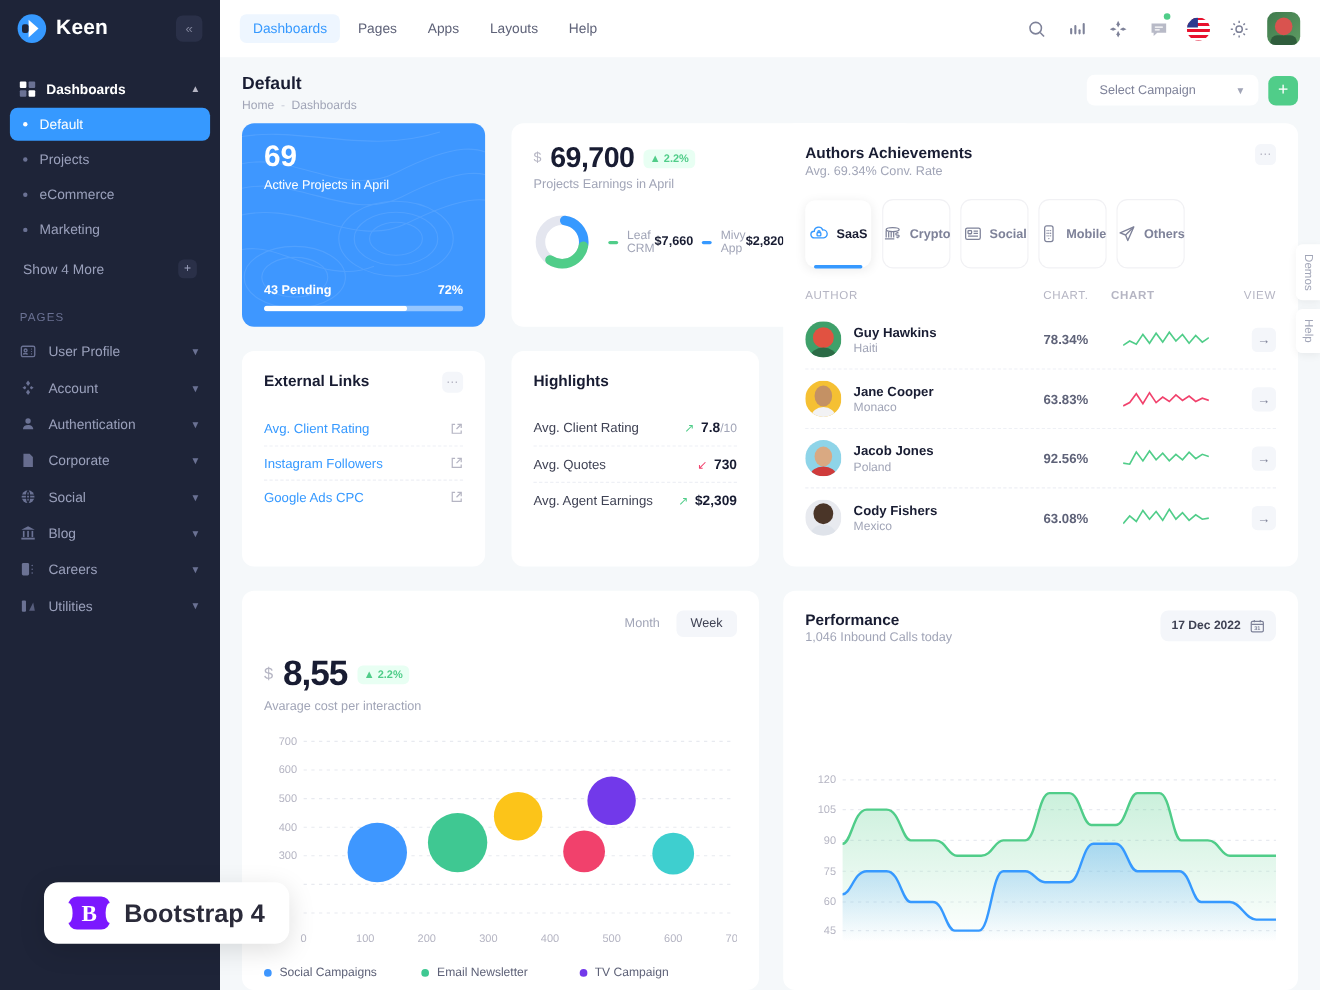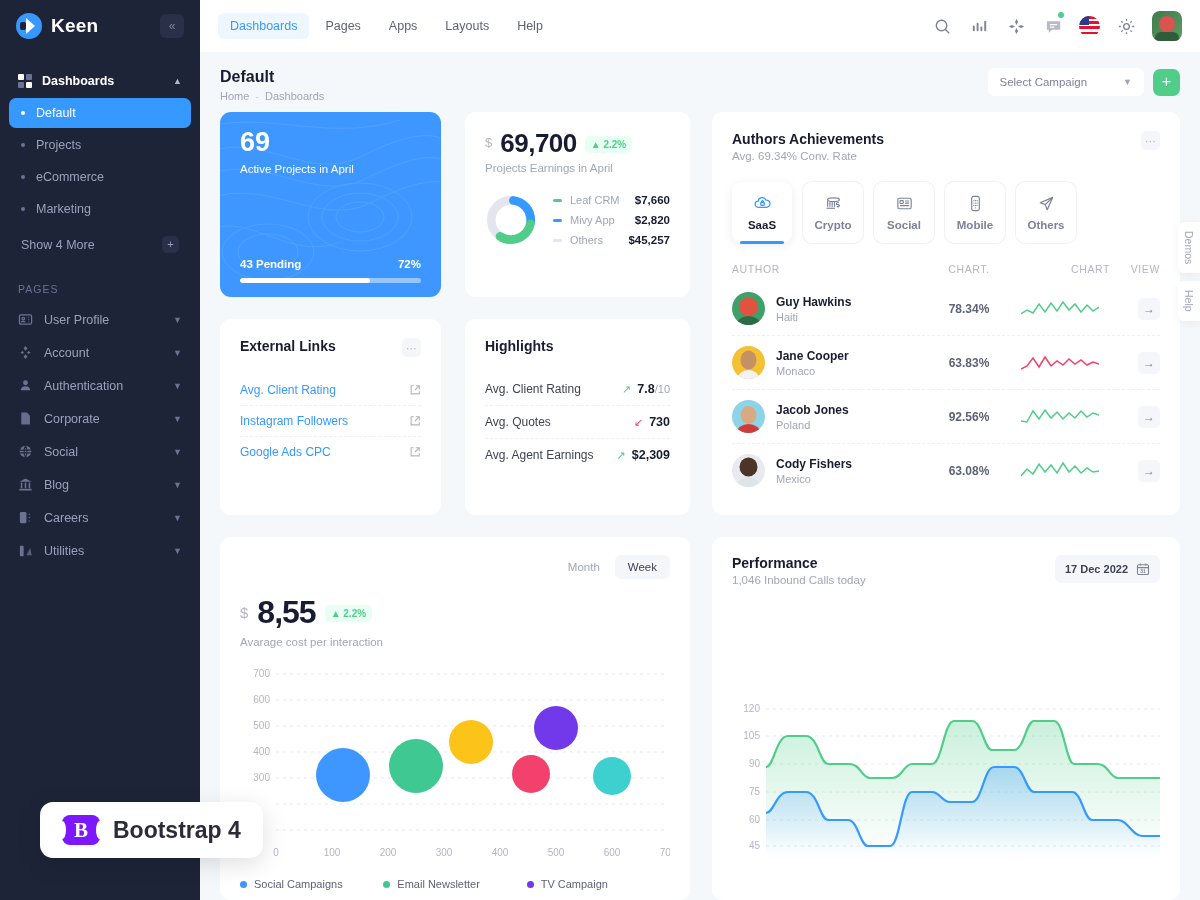--- a/index.html
+++ b/index.html
@@ -182,21 +182,21 @@
   .earn-top { display: flex; align-items: flex-start; gap: 8px; }
   .cur { font-size: 13px; color: #b5b5c3; margin-top: 5px; }
   .earn-num { font-size: 26px; font-weight: bold; line-height: 1.05; letter-spacing: -.5px; }
   .badge-up {
     background: #e8fff3; color: #50cd89; font-size: 10px; font-weight: bold;
     border-radius: 5px; padding: 3px 6px; margin-top: 6px; white-space: nowrap;
   }
   .earn-sub { font-size: 11.5px; color: #a1a5b7; margin-top: 5px; }
   .earn-body { display: flex; align-items: center; gap: 16px; margin-top: 20px; }
   .donut { width: 52px; height: 52px; flex: 0 0 52px; }
-  .legend-tbl { flex: 1 1 auto; display: flex; flex-direction: column; gap: 8px; }
+  .legend-tbl { flex: 1 1 auto; display: flex; flex-direction: row; gap: 8px; }
   .legend-row { display: flex; align-items: center; font-size: 11px; }
   .legend-row .dash {
     width: 9px; height: 2.5px; border-radius: 2px; margin-right: 8px; flex: 0 0 9px;
   }
   .legend-row .lname { color: #a1a5b7; }
   .legend-row .lval { margin-left: auto; font-weight: bold; color: #181c32; font-size: 11.5px; }
 
   
   .ext-card { flex: 0 0 221px; height: 196px; padding: 19px 20px; }
   .hl-card { flex: 1 1 auto; height: 196px; padding: 19px 20px; }
@@ -229,40 +229,40 @@
   .hl-val { font-weight: bold; color: #181c32; font-size: 12.5px; }
   .hl-val small { color: #a1a5b7; font-weight: normal; font-size: 11px; }
 
   
   .authors-card { padding: 19px 20px 16px; height: 403px; }
   .auth-head { display: flex; align-items: flex-start; }
   .auth-head .dots-btn { margin-left: auto; }
   .tabs-row { display: flex; gap: 11px; margin-top: 20px; }
   .tab-chip {
     width: 60px; height: 61px; border-radius: 9px; background: #fff;
-    box-shadow: 0 0 0 1px #f1f1f4; display: flex; flex-direction: column;
+    box-shadow: 0 0 0 1px #f1f1f4; display: flex; flex-direction: row;
     align-items: center; justify-content: center; gap: 6px; cursor: pointer;
     position: relative; color: #7e8299;
   }
   .tab-chip.active { box-shadow: 0 2px 10px rgba(0,0,0,.08); color: #181c32; }
   .tab-chip.active::after {
     content: ""; position: absolute; left: 8px; right: 8px; bottom: -1px;
     height: 3px; border-radius: 2px; background: #3699ff;
   }
   .tab-chip.active .tico { color: #3699ff; }
   .tico { width: 19px; height: 19px; }
   .tico svg { width: 19px; height: 19px; display: block; }
   .tab-chip .tlabel { font-size: 11.5px; font-weight: bold; }
   .auth-tbl-head {
     display: flex; align-items: center; margin-top: 20px; padding-bottom: 7px;
     font-size: 10.5px; color: #b5b5c3; letter-spacing: .6px;
   }
   .c-author { flex: 1 1 auto; }
   .c-conv { flex: 0 0 82px; text-align: center; }
-  .c-chart { flex: 0 0 100px; text-align: right; }
+  .c-chart { flex: 0 0 100px; text-align: left; font-weight: bold; }
   .c-view { flex: 0 0 50px; text-align: right; }
   .auth-row {
     display: flex; align-items: center; padding: 10px 0;
     border-bottom: 1px dashed #eef0f5;
   }
   .auth-row:last-child { border-bottom: none; }
   .a-person { display: flex; align-items: center; gap: 11px; flex: 1 1 auto; }
   .a-ava { width: 33px; height: 33px; border-radius: 50%; flex: 0 0 33px; overflow: hidden; position: relative; }
   .a-name { font-size: 12px; font-weight: bold; color: #181c32; }
   .a-country { font-size: 11px; color: #a1a5b7; margin-top: 2px; }

